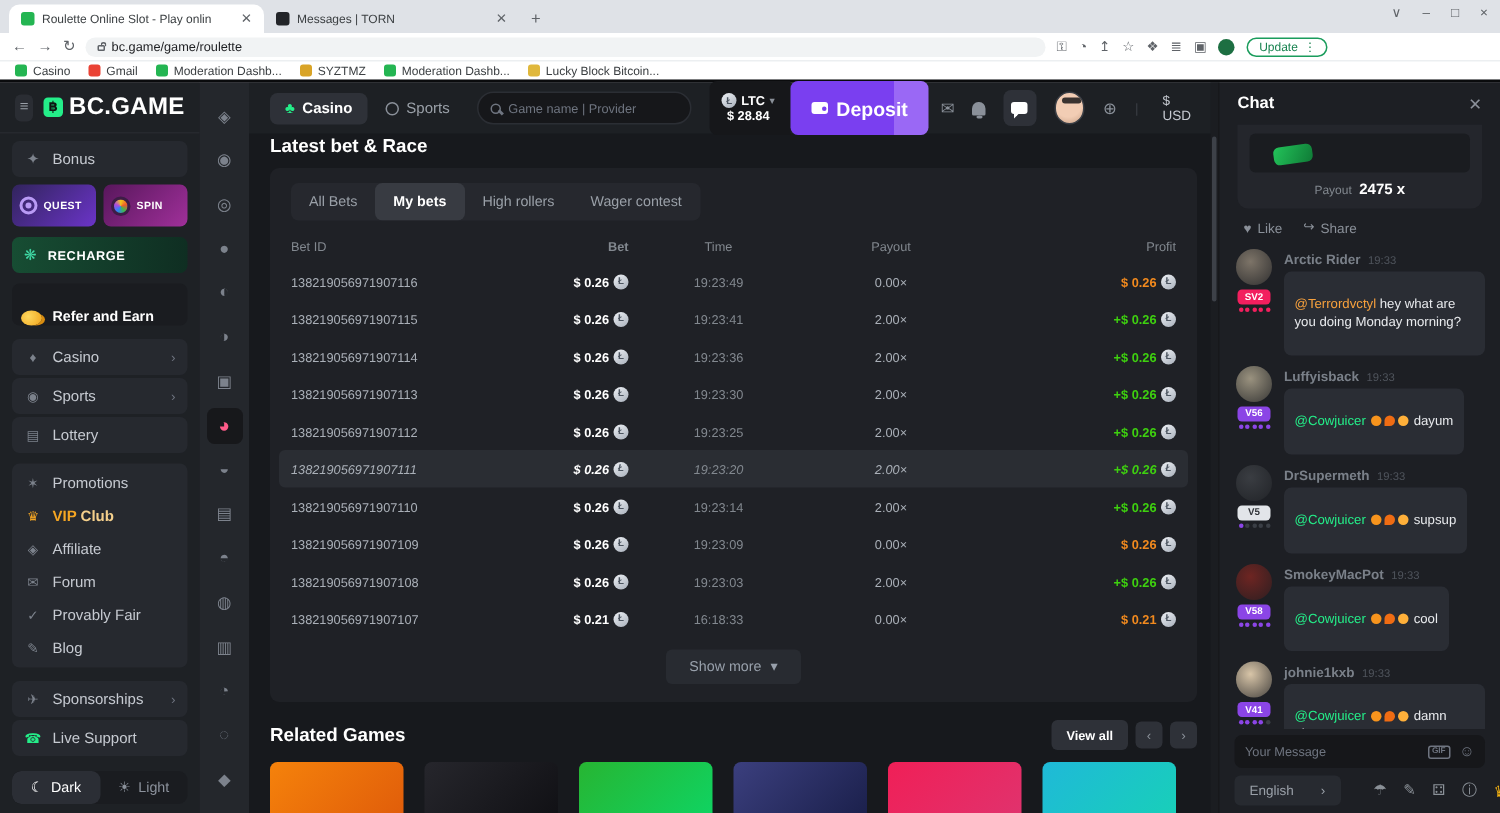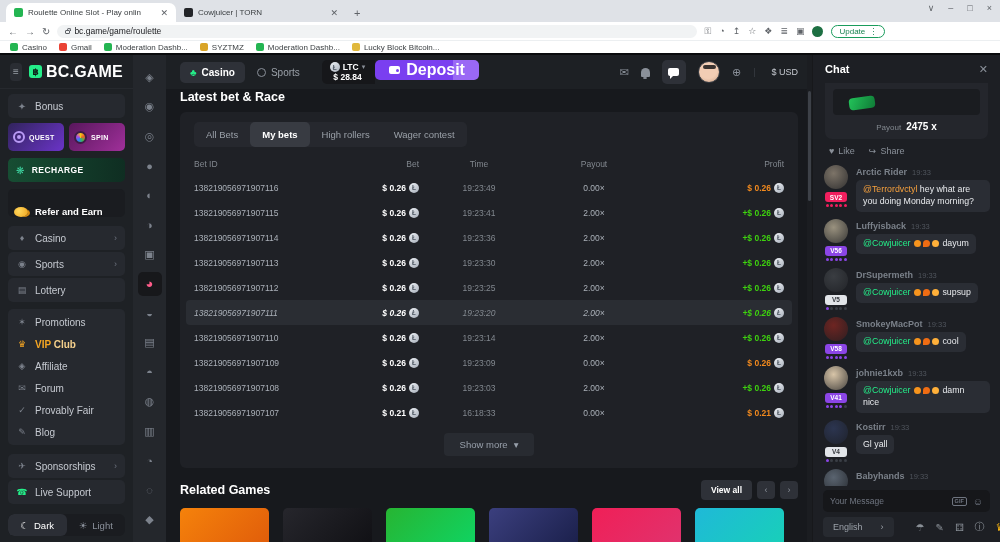--- a/index.html
+++ b/index.html
@@ -83,21 +83,21 @@
   #searchwrap input{background:transparent;border:none;outline:none;color:#c6cad1;font-size:8.5px;width:100%;}
   #searchwrap input::placeholder{color:#6f7580;}
   .mag{width:7px;height:7px;border:1.5px solid #6f7580;border-radius:50%;position:relative;flex:none;}
   .mag:after{content:"";position:absolute;width:4px;height:1.5px;background:#6f7580;transform:rotate(45deg);right:-3px;bottom:-1px;}
   #walletgrp{display:flex;margin-left:4px;}
   #balance{background:#16171a;border-radius:5px 0 0 5px;padding:2px 10px 2px 8px;display:flex;flex-direction:column;align-items:center;justify-content:center;}
   #balance .r1{display:flex;align-items:center;gap:3px;font-size:8.5px;color:#fff;font-weight:bold;}
   #balance .r2{font-size:8.5px;color:#fff;font-weight:bold;}
   .coin{width:10px;height:10px;border-radius:50%;background:linear-gradient(145deg,#eef1f5,#a8b0bb);color:#4c5560;font-size:6.5px;font-weight:bold;display:inline-flex;align-items:center;justify-content:center;flex:none;}
   .cdown{color:#8a9099;font-size:7px;}
-  #deposit{background:linear-gradient(90deg,#7a3ff0 75%,#9a68f5 75%);border:none;color:#fff;font-weight:bold;font-size:16px;border-radius:5px;padding:0 14px;height:20px;display:flex;align-items:center;gap:6px;justify-content:space-between;}
+  #deposit{background:linear-gradient(90deg,#7a3ff0 75%,#9a68f5 75%);border:none;color:#fff;font-weight:bold;font-size:13px;border-radius:5px;padding:0 14px;height:36px;display:flex;align-items:center;gap:6px;justify-content:space-between;}
   .walleti{width:11px;height:8px;background:#fff;border-radius:2px;position:relative;}
   .walleti:after{content:"";position:absolute;right:1px;top:2.5px;width:3px;height:3px;background:#7a3ff0;border-radius:50%;}
   #navicons{display:flex;align-items:center;gap:12px;margin-left:auto;color:#8a9099;}
   .mailg{font-size:11px;}
   .bell{width:9px;height:9px;background:#8a9099;border-radius:50% 50% 12% 12%;position:relative;}
   .bell:after{content:"";position:absolute;left:2.5px;bottom:-2.5px;width:4px;height:2px;border-radius:50%;background:#8a9099;}
   #chatbtn{width:24px;height:24px;background:#2e3138;border-radius:5px;}
   .chatbub{width:11px;height:8px;background:#fff;border-radius:2px;position:relative;}
   .chatbub:after{content:"";position:absolute;left:1.5px;bottom:-3px;border:2.5px solid transparent;border-top-color:#fff;border-left-color:#fff;}
   #uavatar{width:22px;height:22px;border-radius:50%;background:radial-gradient(circle at 45% 35%,#f2cdb4 55%,#caa287);border:1px solid #3a3e45;position:relative;overflow:hidden;}
@@ -116,21 +116,21 @@
   #tblhead{height:22px;margin-top:6px;font-size:8.5px;color:#82888f;}
   .trow{height:25px;font-size:8.5px;border-radius:4px;}
   .trow.hl{background:#2a2d33;margin:0 -8px;padding:0 8px;grid-template-columns:150px 75px 120px 110px 1fr;font-style:italic;}
   .c-id{color:#aab0b8;}
   .c-bet{justify-self:end;display:flex;align-items:center;gap:3px;color:#fff;font-weight:bold;}
   .c-time{justify-self:center;color:#82888f;}
   .c-pay{justify-self:center;color:#aab0b8;}
   .c-profit{justify-self:end;display:flex;align-items:center;gap:3px;font-weight:bold;}
   .c-profit.win{color:#3ed10f;}
   .c-profit.loss{color:#f28a1e;}
-  .hc-bet{justify-self:end;}
+  .hc-bet{justify-self:end;font-weight:bold;}
   .hc-time{justify-self:center;}
   .hc-pay{justify-self:center;}
   .hc-profit{justify-self:end;}
   #showmore{display:flex;justify-content:center;margin-top:8px;}
   #showmorebtn{background:#282b31;border:none;color:#98a0ab;font-size:9.5px;border-radius:4px;padding:6px 16px;display:flex;align-items:center;gap:6px;}
   #relhead{display:flex;align-items:center;margin-top:12px;}
   #reltitle{color:#fff;font-size:12.5px;font-weight:bold;}
   #relctrl{margin-left:auto;display:flex;gap:5px;align-items:center;}
   #viewall{background:#2e3138;border:none;color:#fff;font-size:8.5px;font-weight:bold;border-radius:4px;padding:5px 10px;}
   .arrbtn{width:18px;height:18px;background:#2e3138;border:none;border-radius:4px;color:#8a9099;font-size:9px;display:flex;align-items:center;justify-content:center;}
@@ -163,21 +163,21 @@
   .mbadge.pink{background:#f21f5e;}
   .mbadge.light{background:#e2e5e9;color:#33363b;}
   .mdots{display:flex;gap:1.5px;margin-top:2px;}
   .mdots i{width:3px;height:3px;border-radius:50%;background:#8b45e6;}
   .mdots.pink i{background:#f21f5e;}
   .mdots i.dim{background:#3a3e45;}
   .mbody{flex:1;min-width:0;}
   .mhead{display:flex;align-items:baseline;gap:5px;padding-top:2px;}
   .mname{color:#7a8089;font-weight:bold;font-size:9px;}
   .mtime{color:#4f545c;font-size:7.5px;}
-  .mbubble{display:inline-block;background:#2a2d34;border-radius:5px;padding:4px 7px;margin-top:3px;font-size:8.8px;color:#e8eaed;line-height:1.35;}
+  .mbubble{display:inline-block;background:#2a2d34;border-radius:5px;padding:16px 7px;margin-top:3px;font-size:8.8px;color:#e8eaed;line-height:1.35;}
   .mention-green{color:#24ee89;margin-top:12px;}
   .mention-orange{color:#f7a13d;}
   .fruit{display:inline-block;width:7px;height:7px;border-radius:50%;margin:0 1px;vertical-align:-1px;}
   .f0{background:#f7941d;}
   .f1{background:#ef6c13;border-radius:50% 50% 50% 0;}
   .f2{background:#ffb03a;}
   #msginput{margin:4px 10px 0 10px;height:22px;background:#16171a;border-radius:5px;display:flex;align-items:center;padding:0 7px;gap:6px;flex:none;}
   #msginput input{flex:1;background:transparent;border:none;outline:none;color:#c6cad1;font-size:8.5px;min-width:0;}
   #msginput input::placeholder{color:#6f7580;}
   .gifico{border:1px solid #6f7580;border-radius:2px;color:#6f7580;font-size:5.5px;font-weight:bold;padding:0 2px;line-height:7px;}
@@ -193,21 +193,21 @@
 <div id="chrome">
   <div id="tabstrip">
     <div id="tabs-mount" style="display: flex;">
         <div class="btab active" style="width: 170px;">
           <span class="fav" style="background: rgb(36, 181, 82);"></span>
           <span class="ttl">Roulette Online Slot - Play onlin</span>
           <span class="tx">✕</span>
         </div>
         <div class="btab" style="width: 170px;">
           <span class="fav" style="background: rgb(34, 36, 40);"></span>
-          <span class="ttl">Cowjuicer | TORN</span>
+          <span class="ttl">Messages | TORN</span>
           <span class="tx">✕</span>
         </div>
       </div>
     <span class="newtab">+</span>
     <div id="winctl">
       <span>∨</span>
       <span>–</span>
       <span>□</span>
       <span>×</span>
     </div>
@@ -385,20 +385,24 @@
       <div id="navtabs">
         <div class="ntab active">
           <span class="clover">♣</span>
           <span>Casino</span>
         </div>
         <div class="ntab">
           <span class="ball"></span>
           <span>Sports</span>
         </div>
       </div>
+      <div id="searchwrap">
+        <span class="mag"></span>
+        <input placeholder="Game name | Provider" style="">
+      </div>
       <div id="walletgrp">
         <div id="balance">
           <span class="r1">
             <span class="coin">Ł</span>
             <span>LTC</span>
             <span class="cdown">▾</span>
           </span>
           <span class="r2">$ 28.84</span>
         </div>
         <button id="deposit">

